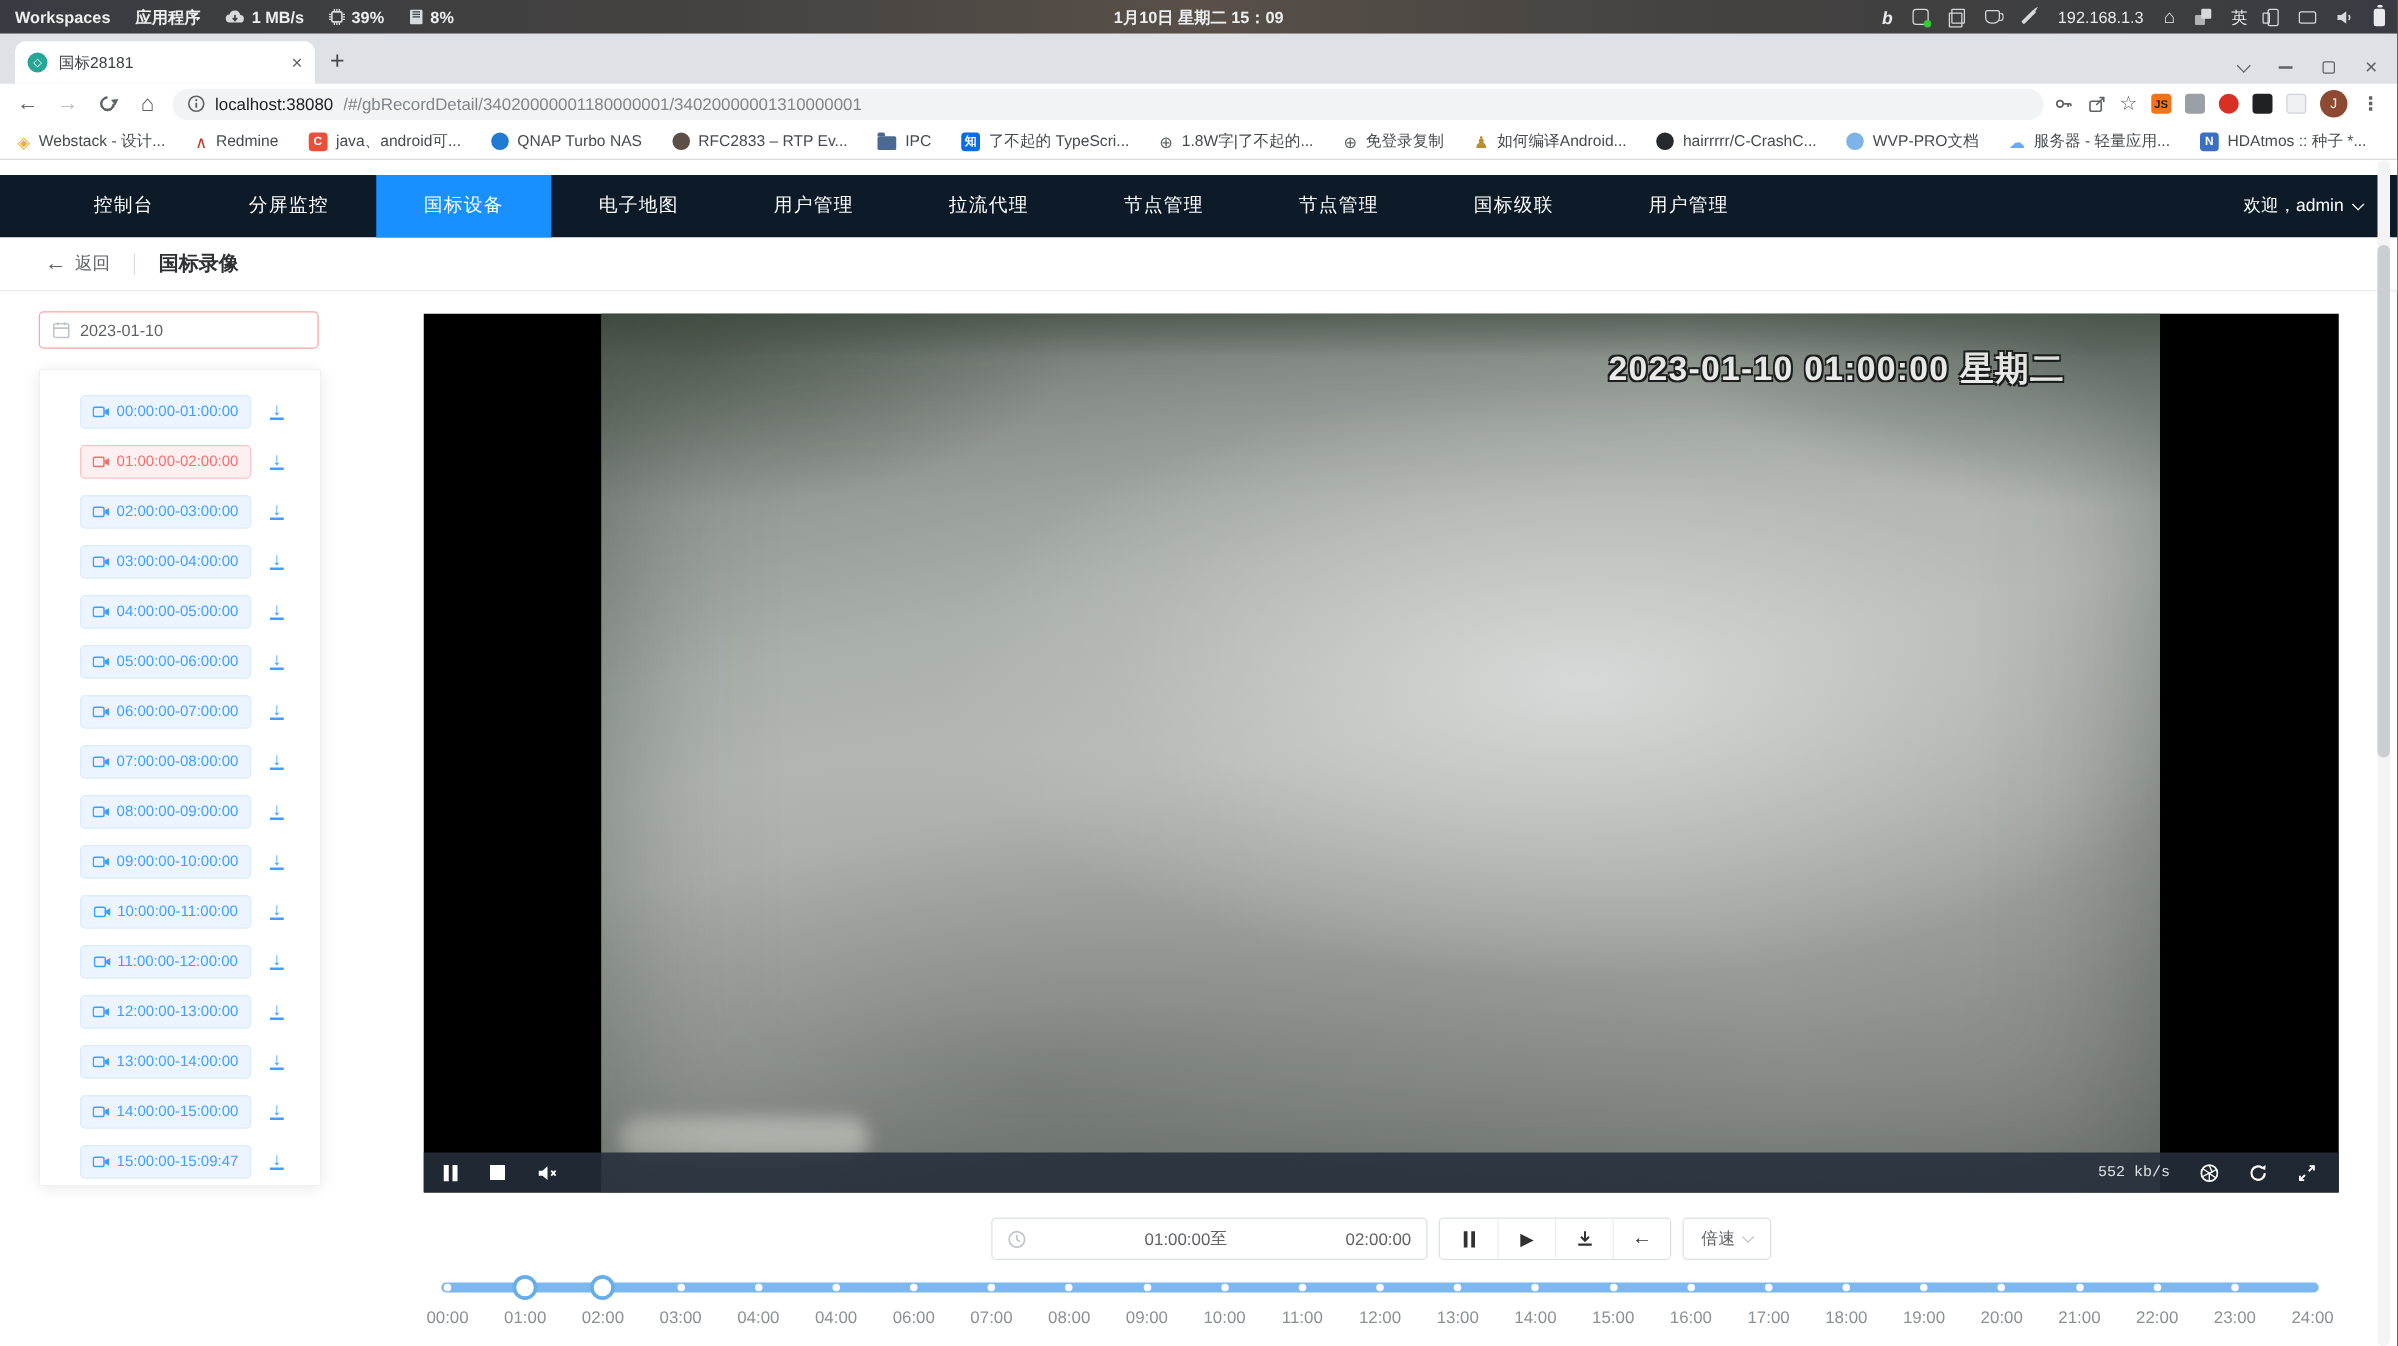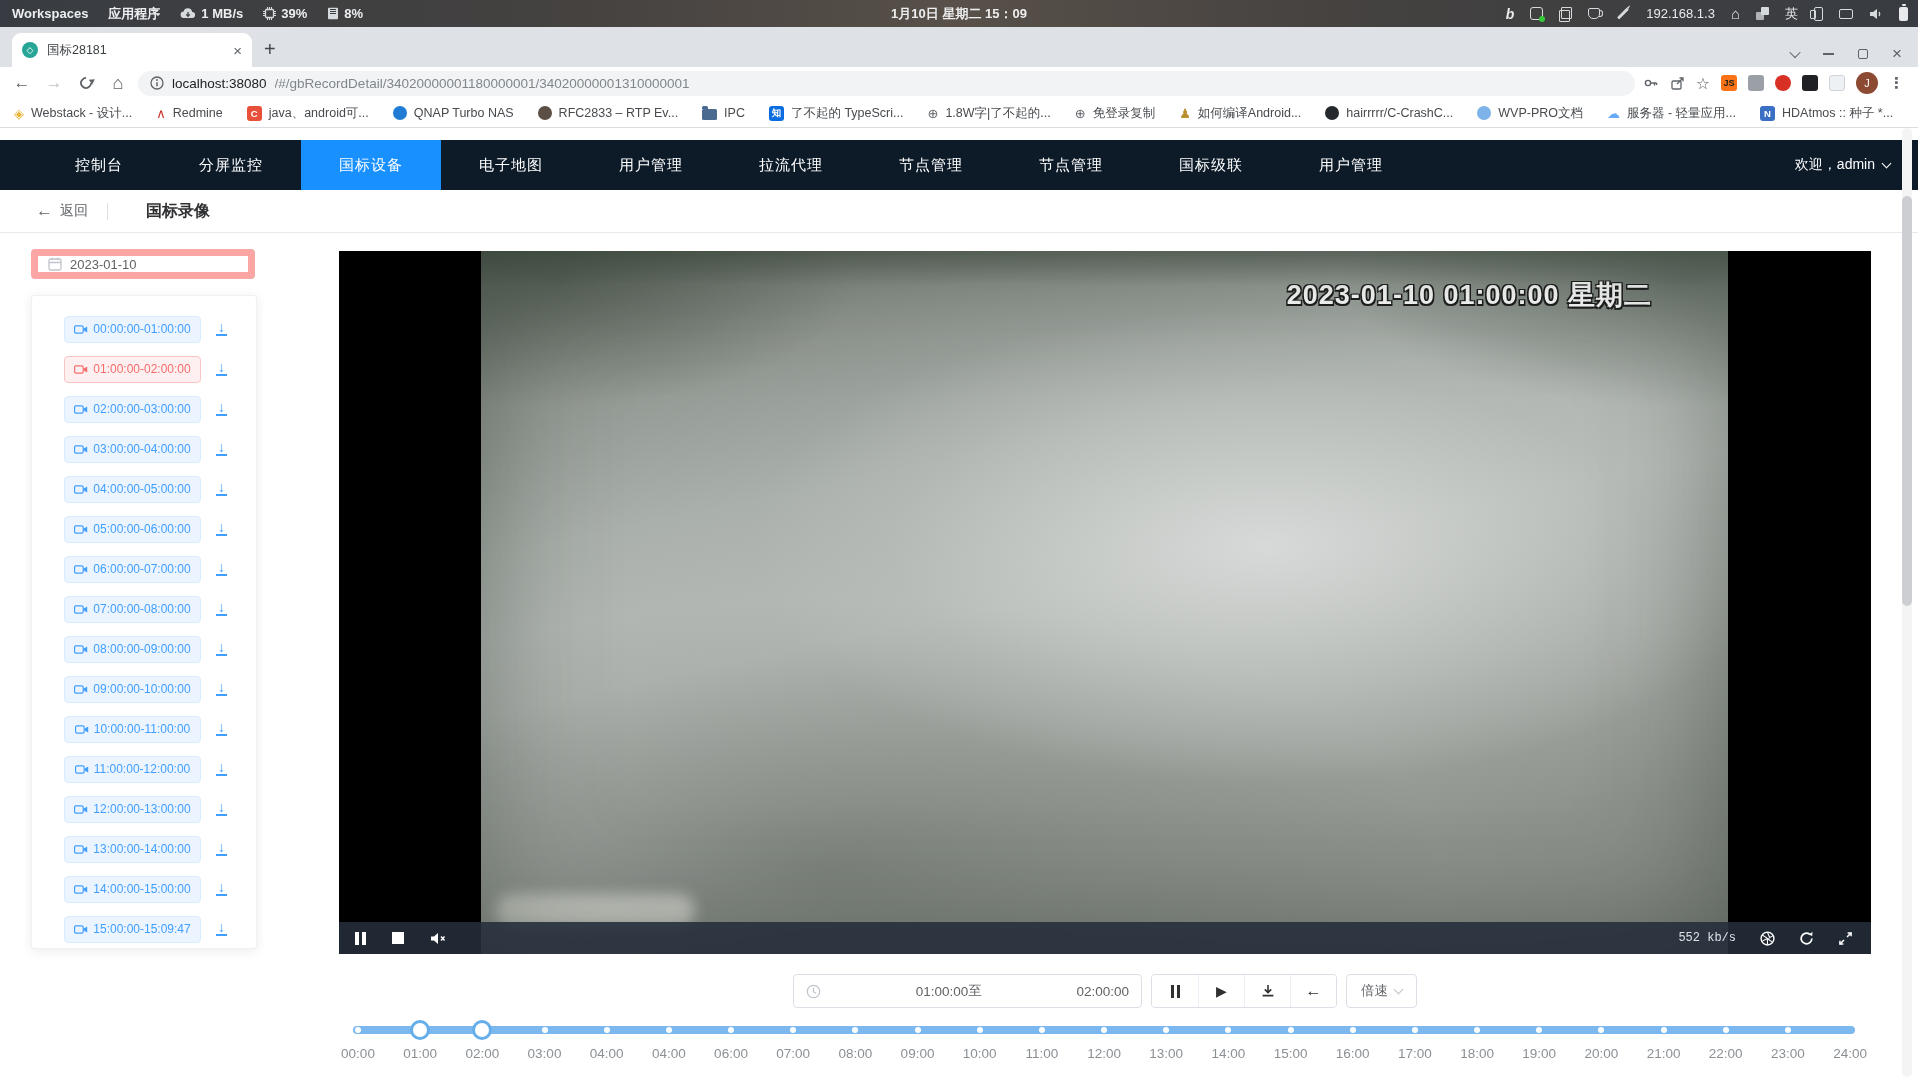--- a/index.html
+++ b/index.html
@@ -88,27 +88,27 @@
   .navbar { height:50px; background:#0d1b29; display:flex; align-items:center; padding-left:37px; color:#fff; }
   .nav-item { padding:0 38px; height:50px; line-height:50px; font-size:15px; letter-spacing:1px; cursor:pointer; white-space:nowrap; }
   .nav-item.active { background:#1890ff; }
   .welcome { margin-left:auto; padding-right:28px; font-size:14px; display:flex; align-items:center; gap:8px; }
   .chev { width:7px; height:7px; border-right:1.5px solid currentColor; border-bottom:1.5px solid currentColor; transform:rotate(45deg); margin-top:-3px; }
 
   .breadcrumb { height:43px; display:flex; align-items:center; padding-left:36px; border-bottom:1px solid #e8eaec; background:#fff; }
   .bc-back { display:flex; align-items:center; gap:7px; font-size:14px; color:#606266; cursor:pointer; }
   .bc-back .arr { font-size:17px; }
   .bc-div { width:1px; height:17px; background:#dcdfe6; margin:0 19px; }
-  .bc-title { font-size:16px; font-weight:bold; color:#303133;margin-left:19px; }
+  .bc-title { font-size:16px; font-weight:bold; color:#303133; }
 
   .content { display:flex; padding:16px 0 0 31px; }
 
   
   .side { width:226px; flex:none; }
-  .date-input { width:224px; height:30px; border:7px solid #fca5a5; border-radius:4px; background:#fff;
+  .date-input { width:224px; height:30px; border:1px solid #fca5a5; border-radius:4px; background:#fff;
     display:flex; align-items:center; gap:8px; padding-left:10px; font-size:13px; color:#606266; }
   .seg-card { margin-top:16px; width:226px; height:654px; background:#fff; border:1px solid #f0f1f3;
     box-shadow:0 2px 12px rgba(0,0,0,.08); border-radius:3px; padding-top:13px; overflow:hidden; }
   .seg-row { height:40px; display:flex; align-items:center; padding-left:32px; }
   .seg-pill { width:137px; height:27px; border-radius:4px; display:flex; align-items:center; justify-content:center; gap:5px;
     font-size:12px; font-family:inherit; cursor:pointer;
     color:#409eff; background:#ecf5ff; border:1px solid #d9ecff; }
   .seg-pill.red { color:#f56c6c; background:#fef0f0; border-color:#fbc4c4; }
   .seg-dl { margin-left:15px; display:inline-flex; flex-direction:column; align-items:center; cursor:pointer; color:#409eff; text-decoration:none; }
   .seg-dl .dla { font-size:14px; font-weight:bold; line-height:11px; }

